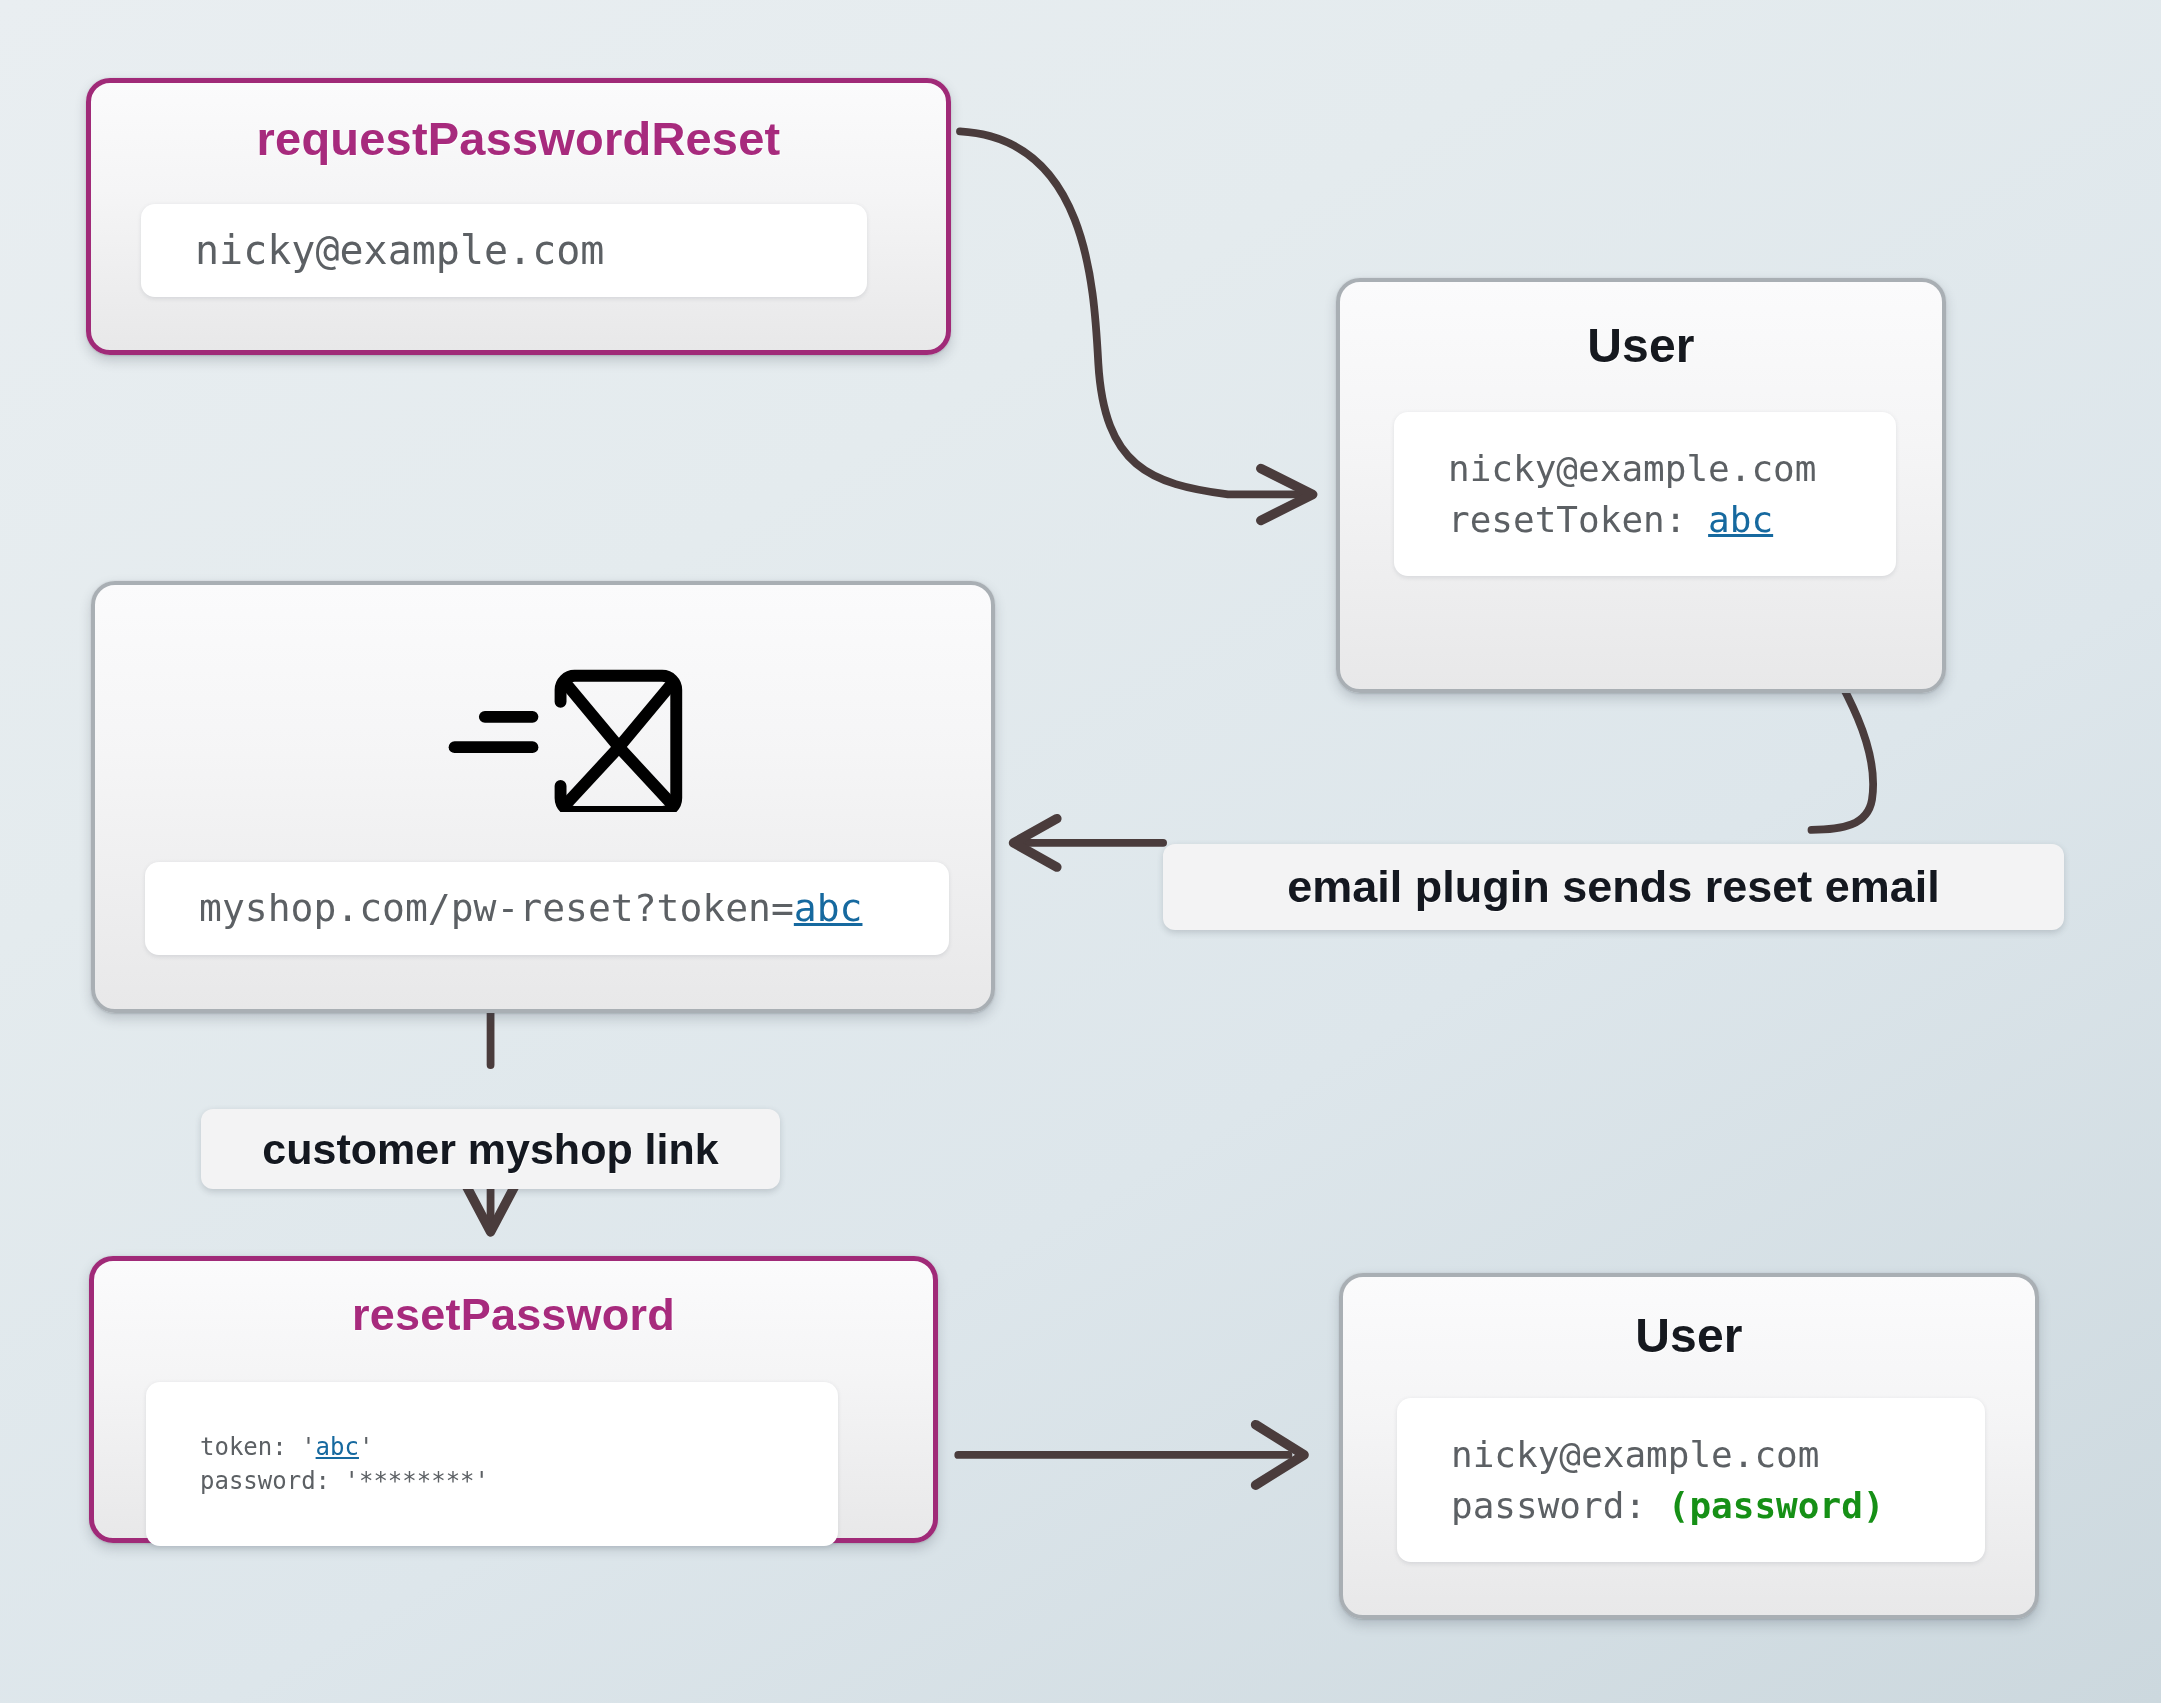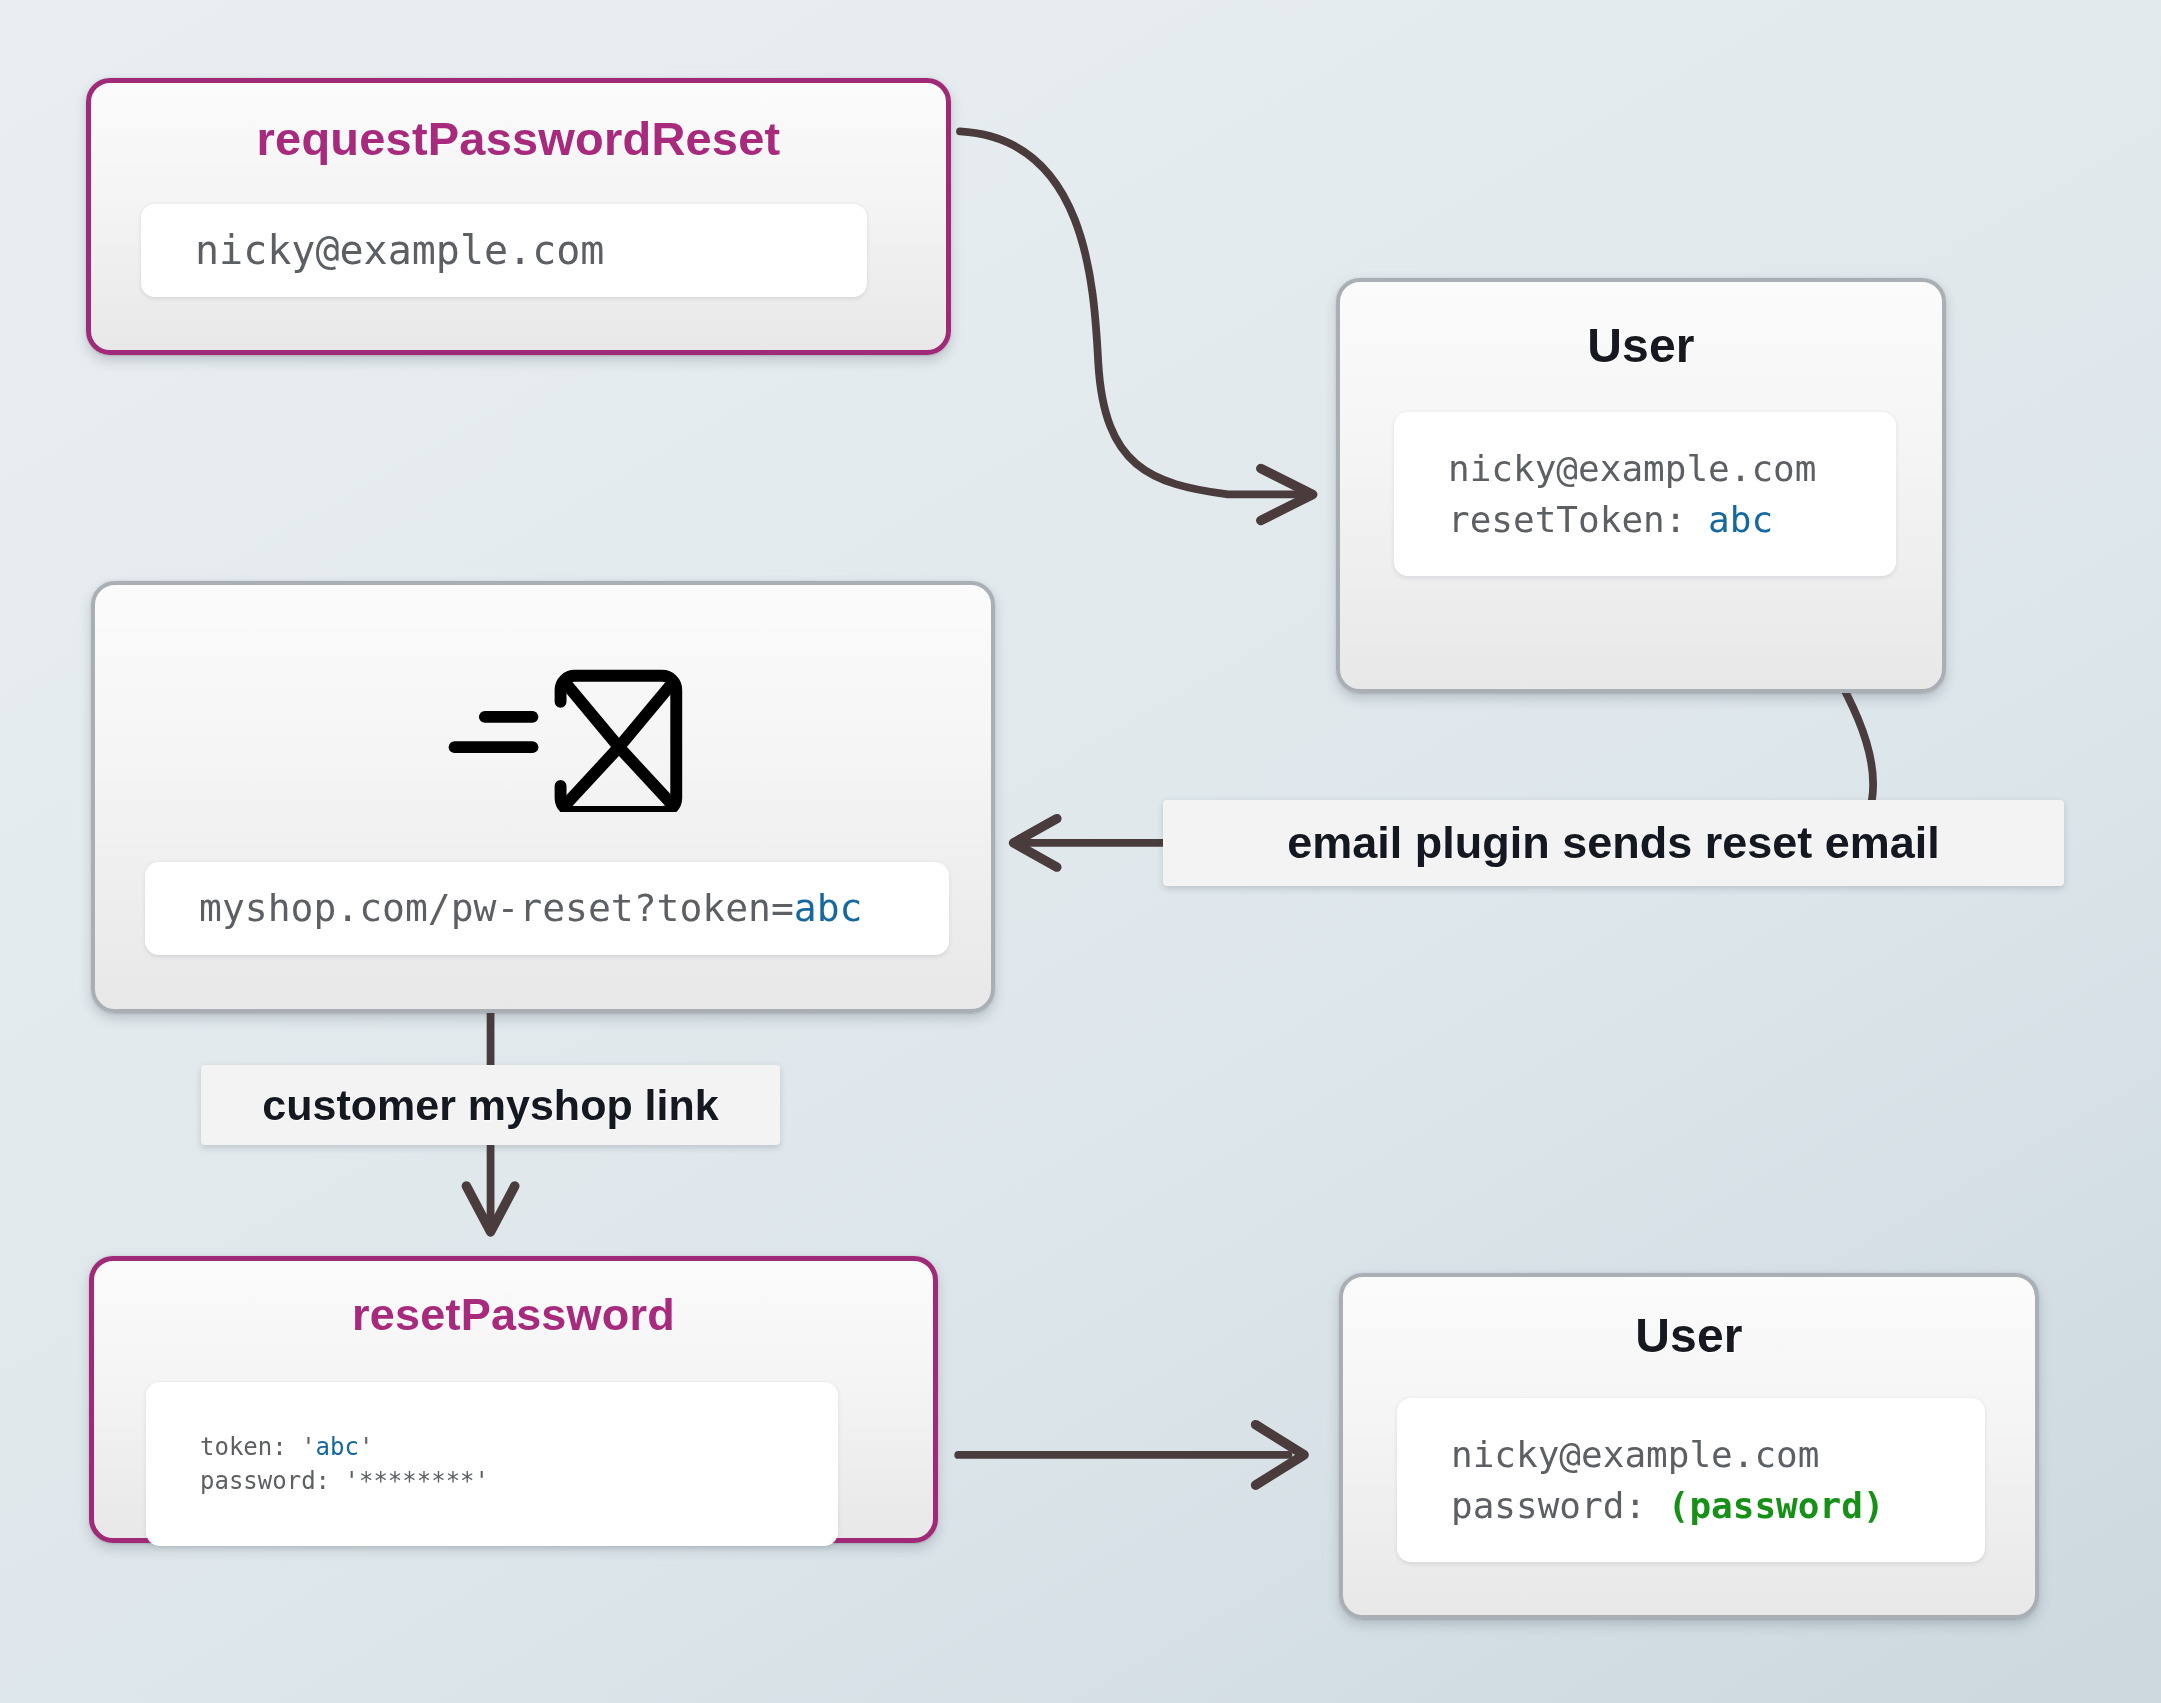--- a/index.html
+++ b/index.html
@@ -55,37 +55,38 @@
     color: #5c6064;
     display: flex;
     flex-direction: column;
     justify-content: center;
   }
   .field .line {
     white-space: pre;
     line-height: 1.42;
     margin-left: 35px;
   }
-  .tok-blue  { color: #16699f; }
+  .tok-blue  { color: #16699f; text-decoration: underline; }
   .tok-green { color: #169016; font-weight: bold; }
 
   
   .edge-label {
     position: absolute;
     box-sizing: border-box;
     background: #f3f3f4;
-    border-radius: 4px;
+    border-radius: 12px;
     box-shadow: 0 2.6px 6px rgba(60,70,80,.2);
     display: flex;
     align-items: center;
     justify-content: center;
     font-weight: bold;
     color: #141820;
     text-shadow: 0.9px 0.9px 0 rgba(255,255,255,.7);
     white-space: nowrap;
+    margin-top: 44px;
   }
 
   
   svg.overlay {
     position: absolute;
     left: 0;
     top: 0;
     width: 2162px;
     height: 1703px;
     pointer-events: none;

